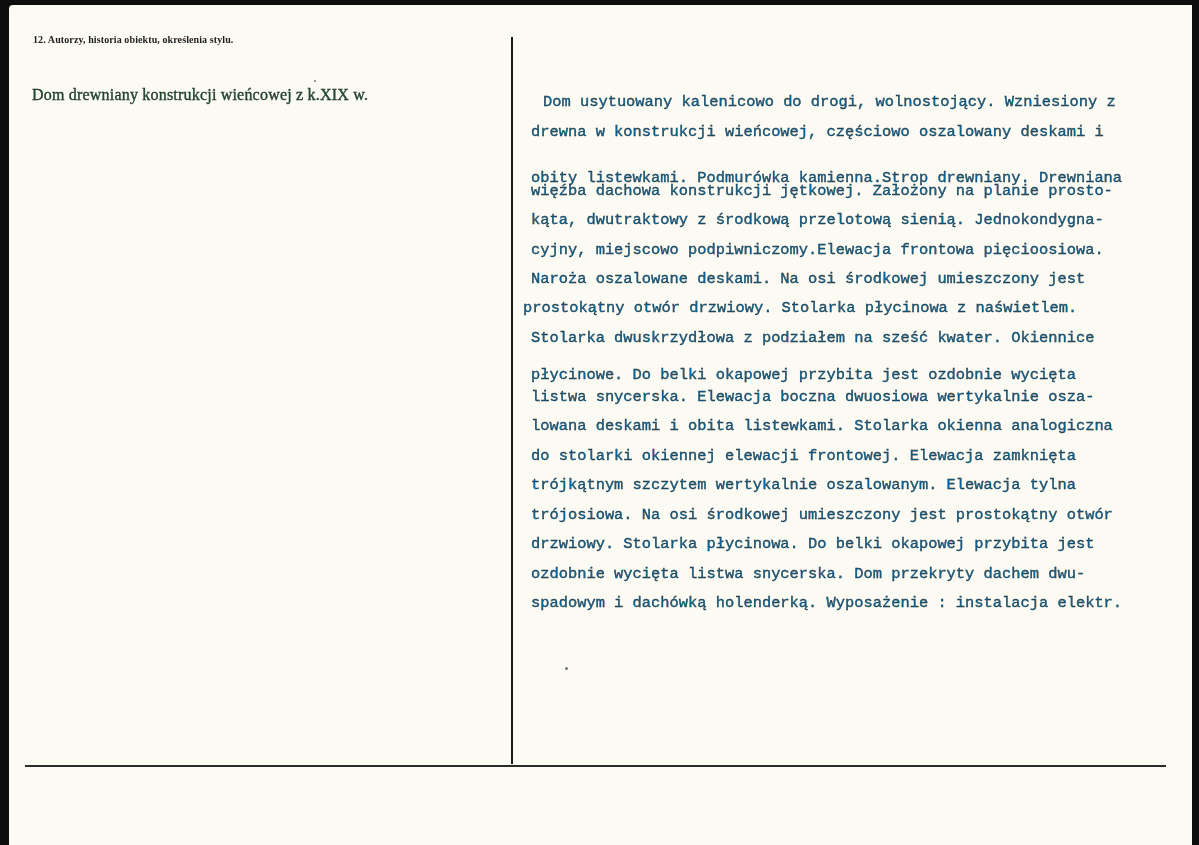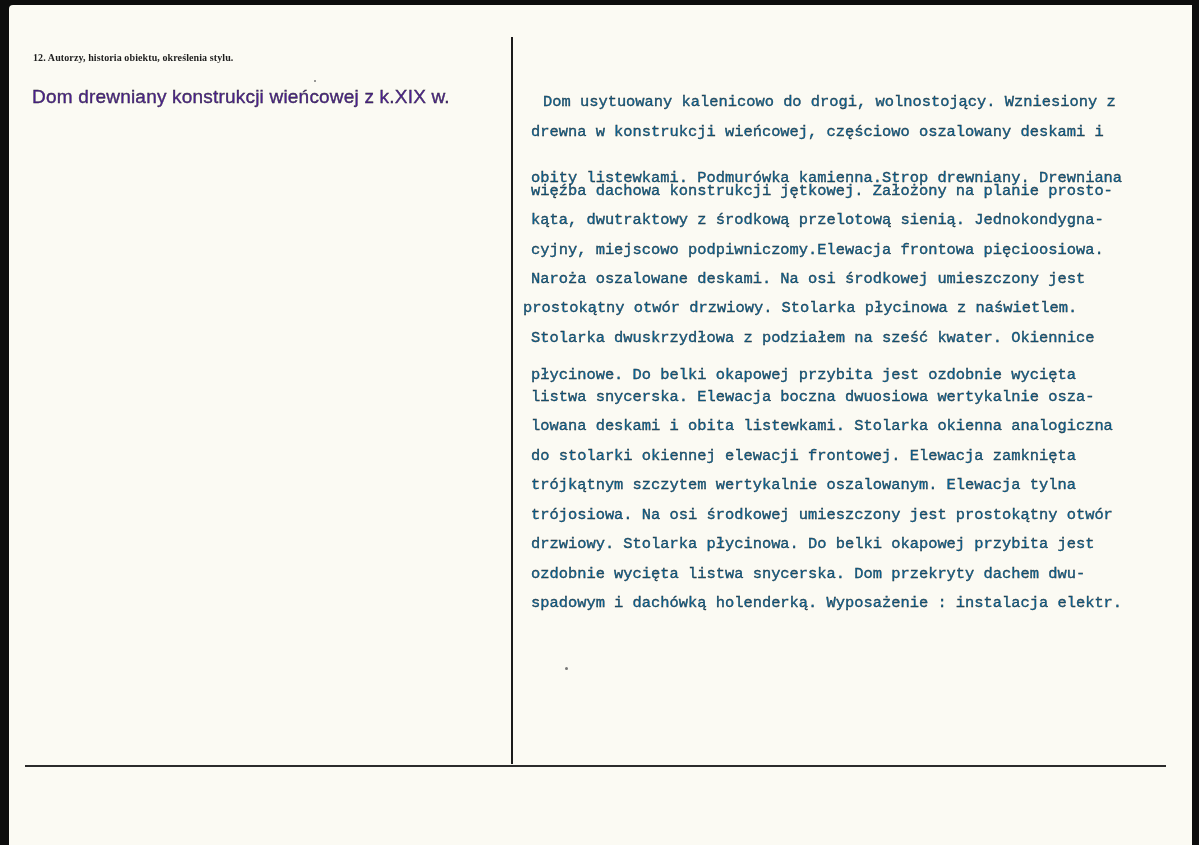--- a/index.html
+++ b/index.html
@@ -29,23 +29,23 @@
       font-weight: bold;
       color: #1e1e1e;
       white-space: nowrap;
       letter-spacing: 0.1px;
     }
     .field-label .thin {
       font-weight: normal;
     }
     .typed {
       position: absolute;
-      font-family: Liberation Sans, sans-serif;
-      font-size: 19px;
-      color: #4c1d95;
+      font-family: Liberation Serif, serif;
+      font-size: 16px;
+      color: #14532d;
       white-space: nowrap;
       -webkit-text-stroke: 0.35px #2a2a2a;
     }
     .desc-line {
       position: absolute;
       font-family: "Liberation Mono", "DejaVu Sans Mono", monospace;
       font-size: 15.4px;
       color: #0369a1;
       white-space: nowrap;
       -webkit-text-stroke: 0.35px #2a2a2a;
@@ -72,21 +72,21 @@
       height: 3px;
       border-radius: 50%;
       background: #777;
     }
   </style>
 </head>
 <body>
 
 <div class="sheet">
 
-  <div class="field-label" style="left:24px; top:47px;">12. Autorzy, historia obiektu, określenia stylu.</div>
+  <div class="field-label" style="left:24px; top:29px;">12. Autorzy, historia obiektu, określenia stylu.</div>
 
   <div class="typed" style="left:23px; top:81px; letter-spacing:0.2px;">Dom drewniany konstrukcji wieńcowej z k.XIX w.</div>
 
   <div class="vdivider"></div>
 
 
   <div>
     <div class="desc-line" style="left:534px; top:88px;">Dom usytuowany kalenicowo do drogi, wolnostojący. Wzniesiony z</div>
     <div class="desc-line" style="left:522px; top:118px;">drewna w konstrukcji wieńcowej, częściowo oszalowany deskami i</div>
     <div class="desc-line" style="left:522px; top:164px;">obity listewkami. Podmurówka kamienna.Strop drewniany. Drewniana</div>

